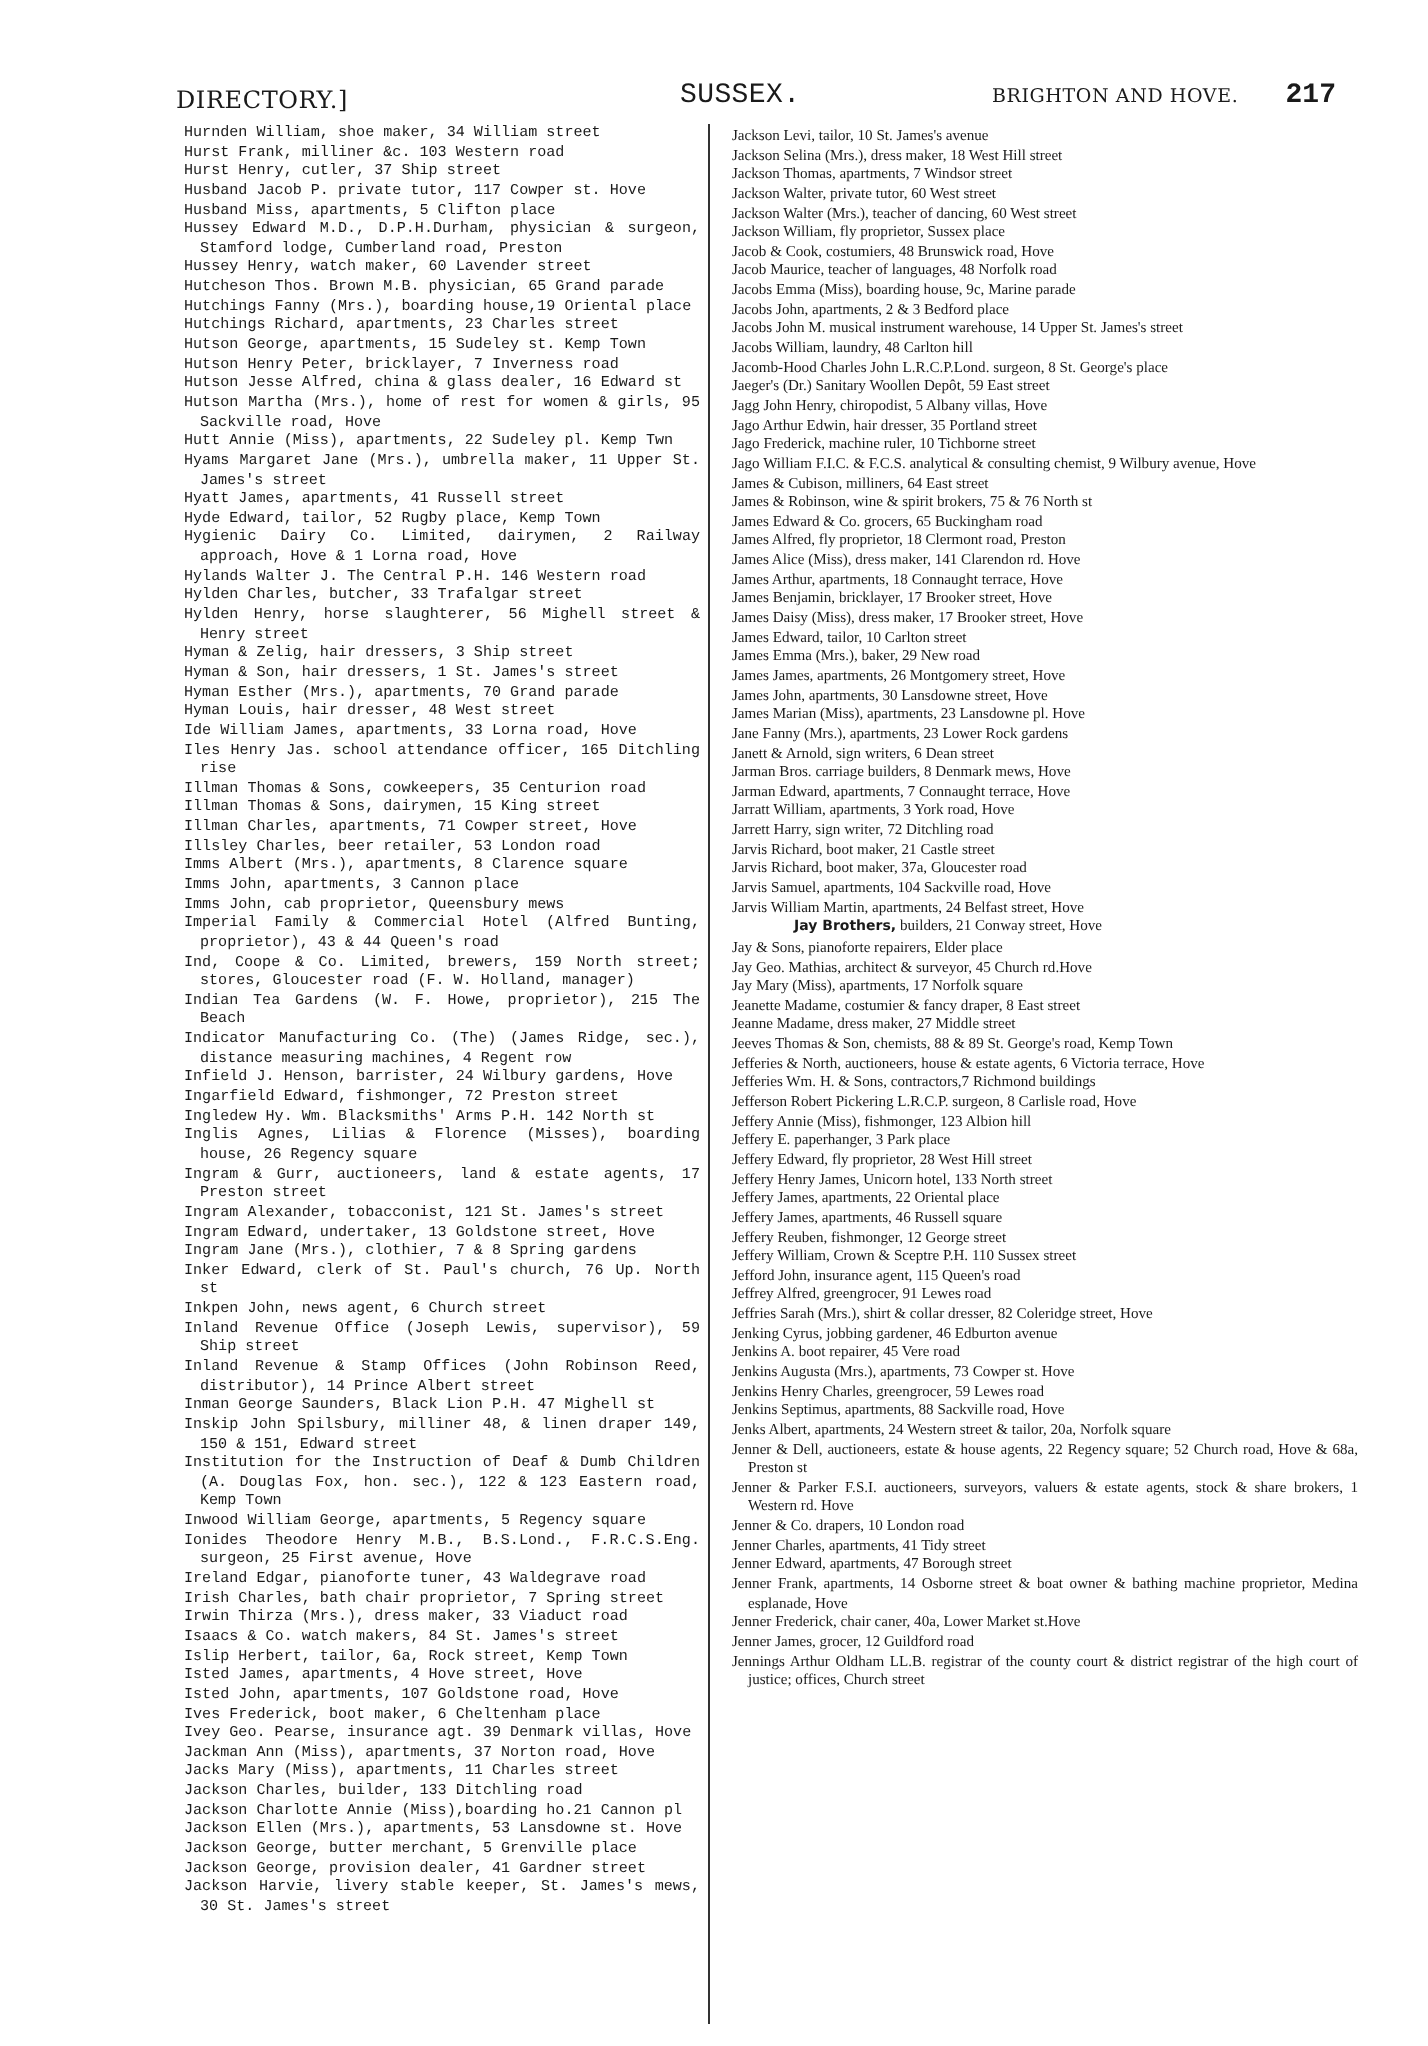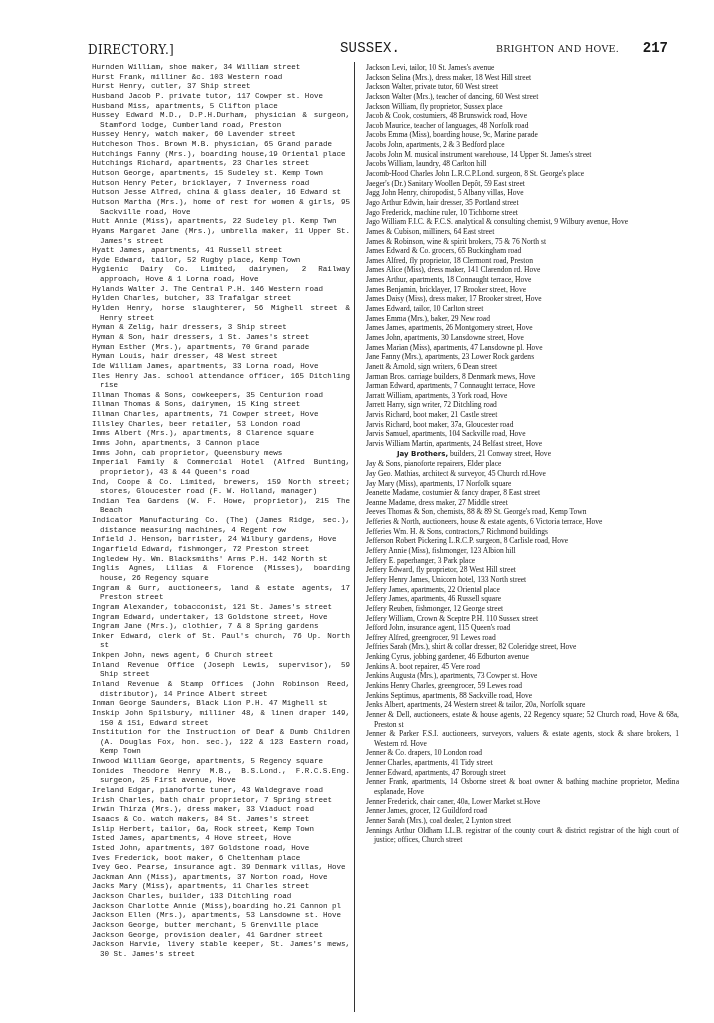--- a/index.html
+++ b/index.html
@@ -99,20 +99,21 @@
     <p class="entry">Jackson Charlotte Annie (Miss),boarding ho.21 Cannon pl</p>
     <p class="entry">Jackson Ellen (Mrs.), apartments, 53 Lansdowne st. Hove</p>
     <p class="entry">Jackson George, butter merchant, 5 Grenville place</p>
     <p class="entry">Jackson George, provision dealer, 41 Gardner street</p>
     <p class="entry">Jackson Harvie, livery stable keeper, St. James's mews, 30 St. James's street</p>
   </div>
 <div class="rule"></div>
 <div class="col right" id="col-right">
     <p class="entry">Jackson Levi, tailor, 10 St. James's avenue</p>
     <p class="entry">Jackson Selina (Mrs.), dress maker, 18 West Hill street</p>
+    <p class="entry">Jackson Thomas, apartments, 7 Windsor street</p>
     <p class="entry">Jackson Walter, private tutor, 60 West street</p>
     <p class="entry">Jackson Walter (Mrs.), teacher of dancing, 60 West street</p>
     <p class="entry">Jackson William, fly proprietor, Sussex place</p>
     <p class="entry">Jacob &amp; Cook, costumiers, 48 Brunswick road, Hove</p>
     <p class="entry">Jacob Maurice, teacher of languages, 48 Norfolk road</p>
     <p class="entry">Jacobs Emma (Miss), boarding house, 9c, Marine parade</p>
     <p class="entry">Jacobs John, apartments, 2 &amp; 3 Bedford place</p>
     <p class="entry">Jacobs John M. musical instrument warehouse, 14 Upper St. James's street</p>
     <p class="entry">Jacobs William, laundry, 48 Carlton hill</p>
     <p class="entry">Jacomb-Hood Charles John L.R.C.P.Lond. surgeon, 8 St. George's place</p>
@@ -126,21 +127,21 @@
     <p class="entry">James Edward &amp; Co. grocers, 65 Buckingham road</p>
     <p class="entry">James Alfred, fly proprietor, 18 Clermont road, Preston</p>
     <p class="entry">James Alice (Miss), dress maker, 141 Clarendon rd. Hove</p>
     <p class="entry">James Arthur, apartments, 18 Connaught terrace, Hove</p>
     <p class="entry">James Benjamin, bricklayer, 17 Brooker street, Hove</p>
     <p class="entry">James Daisy (Miss), dress maker, 17 Brooker street, Hove</p>
     <p class="entry">James Edward, tailor, 10 Carlton street</p>
     <p class="entry">James Emma (Mrs.), baker, 29 New road</p>
     <p class="entry">James James, apartments, 26 Montgomery street, Hove</p>
     <p class="entry">James John, apartments, 30 Lansdowne street, Hove</p>
-    <p class="entry">James Marian (Miss), apartments, 47 Lansdowne pl. Hove</p>
+    <p class="entry">James Marian (Miss), apartments, 23 Lansdowne pl. Hove</p>
     <p class="entry">Jane Fanny (Mrs.), apartments, 23 Lower Rock gardens</p>
     <p class="entry">Janett &amp; Arnold, sign writers, 6 Dean street</p>
     <p class="entry">Jarman Bros. carriage builders, 8 Denmark mews, Hove</p>
     <p class="entry">Jarman Edward, apartments, 7 Connaught terrace, Hove</p>
     <p class="entry">Jarratt William, apartments, 3 York road, Hove</p>
     <p class="entry">Jarrett Harry, sign writer, 72 Ditchling road</p>
     <p class="entry">Jarvis Richard, boot maker, 21 Castle street</p>
     <p class="entry">Jarvis Richard, boot maker, 37a, Gloucester road</p>
     <p class="entry">Jarvis Samuel, apartments, 104 Sackville road, Hove</p>
     <p class="entry">Jarvis William Martin, apartments, 24 Belfast street, Hove</p>
@@ -172,15 +173,14 @@
     <p class="entry">Jenkins Septimus, apartments, 88 Sackville road, Hove</p>
     <p class="entry">Jenks Albert, apartments, 24 Western street &amp; tailor, 20a, Norfolk square</p>
     <p class="entry">Jenner &amp; Dell, auctioneers, estate &amp; house agents, 22 Regency square; 52 Church road, Hove &amp; 68a, Preston st</p>
     <p class="entry">Jenner &amp; Parker F.S.I. auctioneers, surveyors, valuers &amp; estate agents, stock &amp; share brokers, 1 Western rd. Hove</p>
     <p class="entry">Jenner &amp; Co. drapers, 10 London road</p>
     <p class="entry">Jenner Charles, apartments, 41 Tidy street</p>
     <p class="entry">Jenner Edward, apartments, 47 Borough street</p>
     <p class="entry">Jenner Frank, apartments, 14 Osborne street &amp; boat owner &amp; bathing machine proprietor, Medina esplanade, Hove</p>
     <p class="entry">Jenner Frederick, chair caner, 40a, Lower Market st.Hove</p>
     <p class="entry">Jenner James, grocer, 12 Guildford road</p>
-    <p class="entry">Jenner Sarah (Mrs.), coal dealer, 2 Lynton street</p>
     <p class="entry">Jennings Arthur Oldham LL.B. registrar of the county court &amp; district registrar of the high court of justice; offices, Church street</p>
   </div>
 
 </body></html>

